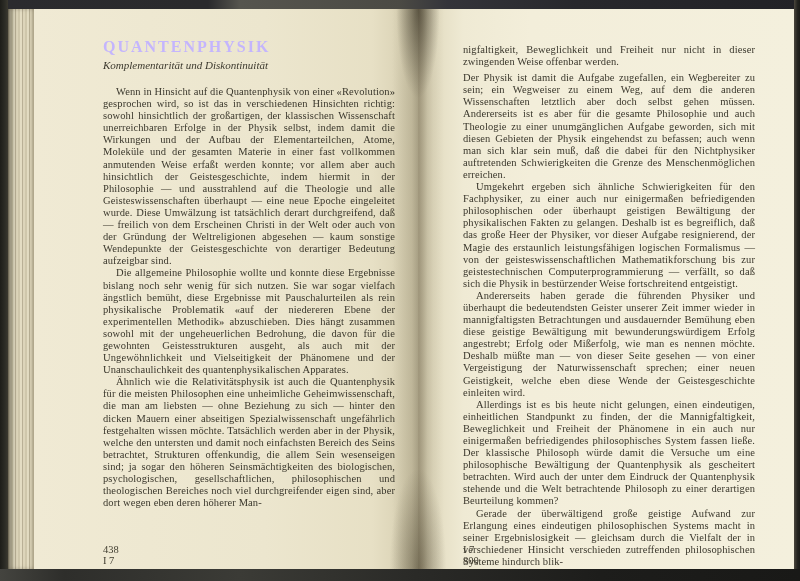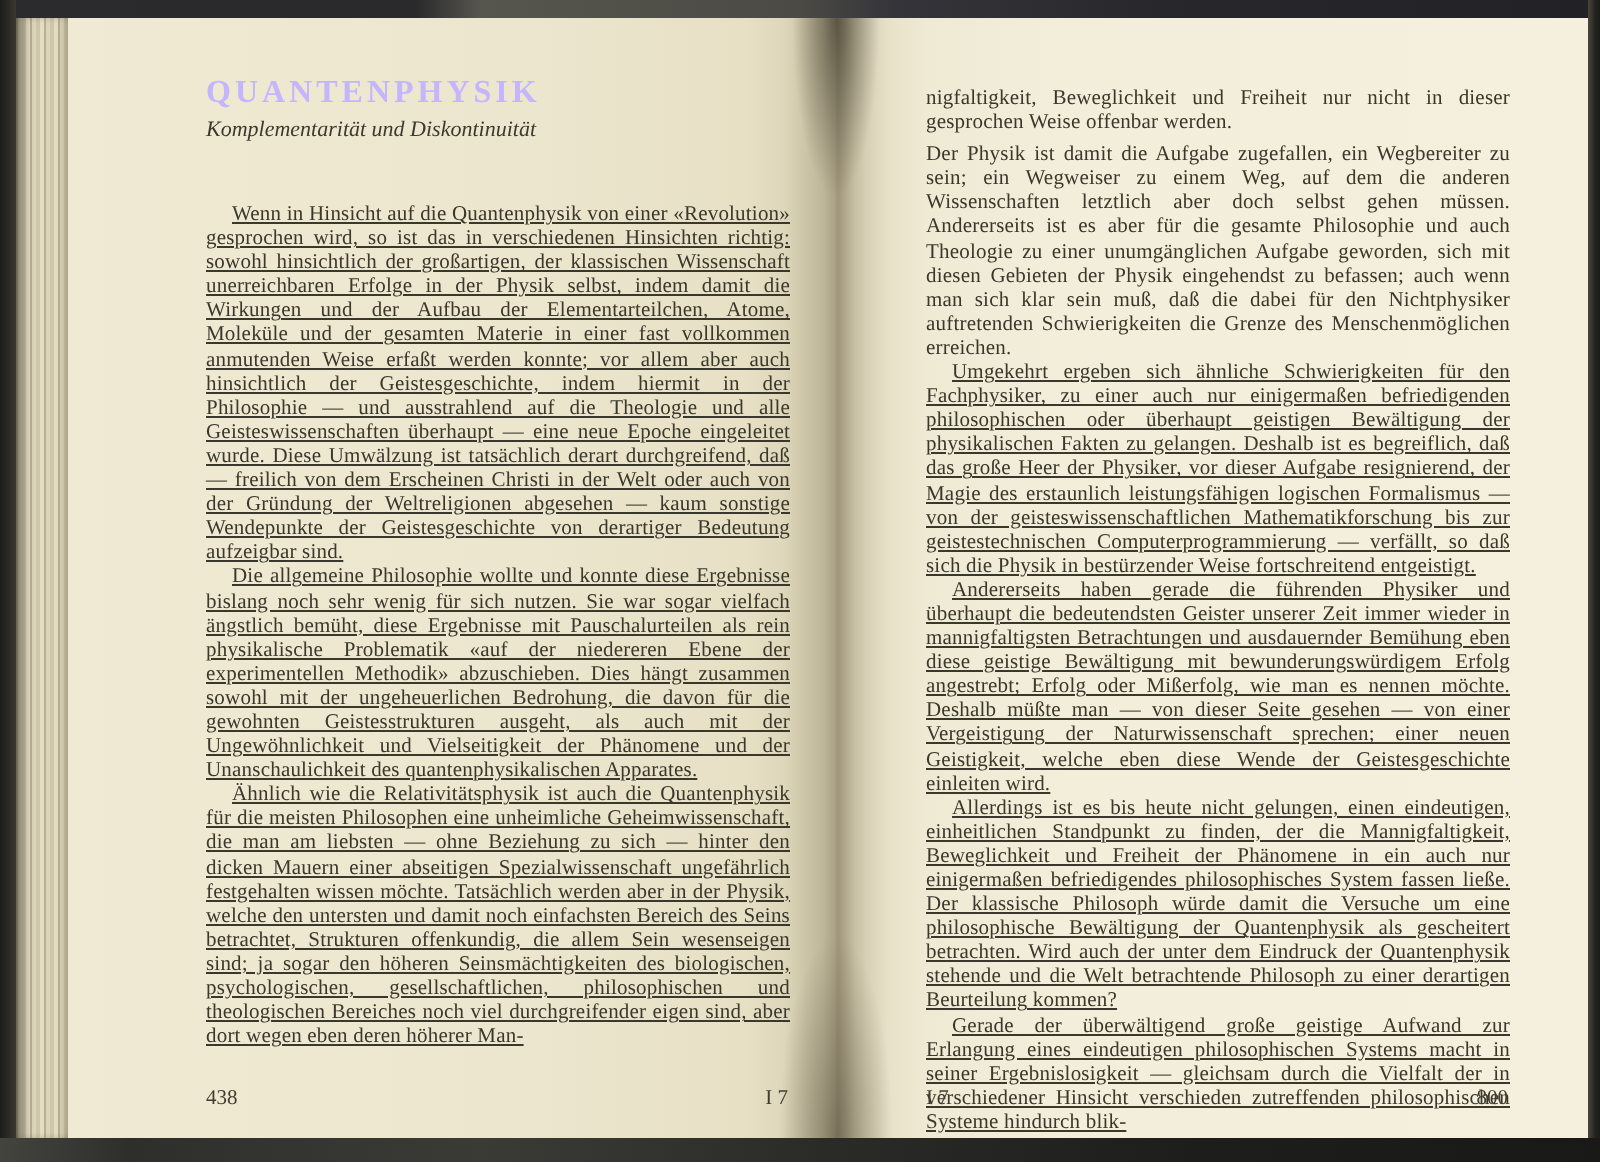--- a/index.html
+++ b/index.html
@@ -63,34 +63,34 @@
   
   .text-col { position: absolute; width: 292px; color: #3a372c; }
   .left-col  { left: 103px; top: 38px; }
   .right-col { left: 463px; top: 44px; }
 
   .chapter-title {
     margin: 0 0 3px 0; font-size: 16px; font-weight: 600;
     letter-spacing: 2px; color: #c4b5fd;
   }
   .chapter-subtitle {
-    margin: 0 0 31px 0; font-size: 11px; font-style: italic; color: #3c392e;
+    margin: 0 0 15px 0; font-size: 11px; font-style: italic; color: #3c392e;
   }
   .para {
     margin: 0; font-size: 10.5px; line-height: 12.1px;
     text-align: justify; letter-spacing: .1px;
   }
-  .para.indent { text-indent: 13px; text-decoration: underline; }
+  .para.indent { text-indent: 13px; }
   .para.space-before { margin-top: 4px; }
 
   
   .footer-row {
     position: absolute; top: 544px; width: 291px;
-    display: flex; justify-content: space-between;
-    font-size: 10.5px; color: #403d30;
+    display: flex; justify-content: center;
+    font-size: 10.5px; color: #403d30; flex-direction: column;
   }
   .footer-left  { left: 103px; }
   .footer-right { left: 463px; }
 </style>
 </head>
 <body>
 
 <div class="scene">
 
   <div class="top-bar"></div>
@@ -109,21 +109,21 @@
     <div class="chapter-subtitle">Komplementarität und Diskontinuität</div>
     <div id="left-body">
         <p class="para indent">Wenn in Hinsicht auf die Quantenphysik von einer «Revolution» gesprochen wird, so ist das in verschiedenen Hinsichten richtig: sowohl hinsichtlich der großartigen, der klassischen Wissenschaft unerreichbaren Erfolge in der Physik selbst, indem damit die Wirkungen und der Aufbau der Elementarteilchen, Atome, Moleküle und der gesamten Materie in einer fast vollkommen anmutenden Weise erfaßt werden konnte; vor allem aber auch hinsichtlich der Geistesgeschichte, indem hiermit in der Philosophie — und ausstrahlend auf die Theologie und alle Geisteswissenschaften überhaupt — eine neue Epoche eingeleitet wurde. Diese Umwälzung ist tatsächlich derart durchgreifend, daß — freilich von dem Erscheinen Christi in der Welt oder auch von der Gründung der Weltreligionen abgesehen — kaum sonstige Wendepunkte der Geistesgeschichte von derartiger Bedeutung aufzeigbar sind.</p>
         <p class="para indent">Die allgemeine Philosophie wollte und konnte diese Ergebnisse bislang noch sehr wenig für sich nutzen. Sie war sogar vielfach ängstlich bemüht, diese Ergebnisse mit Pauschalurteilen als rein physikalische Problematik «auf der niedereren Ebene der experimentellen Methodik» abzuschieben. Dies hängt zusammen sowohl mit der ungeheuerlichen Bedrohung, die davon für die gewohnten Geistesstrukturen ausgeht, als auch mit der Ungewöhnlichkeit und Vielseitigkeit der Phänomene und der Unanschaulichkeit des quantenphysikalischen Apparates.</p>
         <p class="para indent">Ähnlich wie die Relativitätsphysik ist auch die Quantenphysik für die meisten Philosophen eine unheimliche Geheimwissenschaft, die man am liebsten — ohne Beziehung zu sich — hinter den dicken Mauern einer abseitigen Spezialwissenschaft ungefährlich festgehalten wissen möchte. Tatsächlich werden aber in der Physik, welche den untersten und damit noch einfachsten Bereich des Seins betrachtet, Strukturen offenkundig, die allem Sein wesenseigen sind; ja sogar den höheren Seinsmächtigkeiten des biologischen, psychologischen, gesellschaftlichen, philosophischen und theologischen Bereiches noch viel durchgreifender eigen sind, aber dort wegen eben deren höherer Man-</p>
       </div>
   </div>
 
   <div class="text-col right-col">
     <div id="right-body">
-        <p class="para">nigfaltigkeit, Beweglichkeit und Freiheit nur nicht in dieser gesprochen Weise offenbar werden.</p>
+        <p class="para">nigfaltigkeit, Beweglichkeit und Freiheit nur nicht in dieser zwingenden Weise offenbar werden.</p>
         <p class="para space-before">Der Physik ist damit die Aufgabe zugefallen, ein Wegbereiter zu sein; ein Wegweiser zu einem Weg, auf dem die anderen Wissenschaften letztlich aber doch selbst gehen müssen. Andererseits ist es aber für die gesamte Philosophie und auch Theologie zu einer unumgänglichen Aufgabe geworden, sich mit diesen Gebieten der Physik eingehendst zu befassen; auch wenn man sich klar sein muß, daß die dabei für den Nichtphysiker auftretenden Schwierigkeiten die Grenze des Menschenmöglichen erreichen.</p>
         <p class="para indent">Umgekehrt ergeben sich ähnliche Schwierigkeiten für den Fachphysiker, zu einer auch nur einigermaßen befriedigenden philosophischen oder überhaupt geistigen Bewältigung der physikalischen Fakten zu gelangen. Deshalb ist es begreiflich, daß das große Heer der Physiker, vor dieser Aufgabe resignierend, der Magie des erstaunlich leistungsfähigen logischen Formalismus — von der geisteswissenschaftlichen Mathematikforschung bis zur geistestechnischen Computerprogrammierung — verfällt, so daß sich die Physik in bestürzender Weise fortschreitend entgeistigt.</p>
         <p class="para indent">Andererseits haben gerade die führenden Physiker und überhaupt die bedeutendsten Geister unserer Zeit immer wieder in mannigfaltigsten Betrachtungen und ausdauernder Bemühung eben diese geistige Bewältigung mit bewunderungswürdigem Erfolg angestrebt; Erfolg oder Mißerfolg, wie man es nennen möchte. Deshalb müßte man — von dieser Seite gesehen — von einer Vergeistigung der Naturwissenschaft sprechen; einer neuen Geistigkeit, welche eben diese Wende der Geistesgeschichte einleiten wird.</p>
         <p class="para indent">Allerdings ist es bis heute nicht gelungen, einen eindeutigen, einheitlichen Standpunkt zu finden, der die Mannigfaltigkeit, Beweglichkeit und Freiheit der Phänomene in ein auch nur einigermaßen befriedigendes philosophisches System fassen ließe. Der klassische Philosoph würde damit die Versuche um eine philosophische Bewältigung der Quantenphysik als gescheitert betrachten. Wird auch der unter dem Eindruck der Quantenphysik stehende und die Welt betrachtende Philosoph zu einer derartigen Beurteilung kommen?</p>
         <p class="para indent">Gerade der überwältigend große geistige Aufwand zur Erlangung eines eindeutigen philosophischen Systems macht in seiner Ergebnislosigkeit — gleichsam durch die Vielfalt der in verschiedener Hinsicht verschieden zutreffenden philosophischen Systeme hindurch blik-</p>
       </div>
   </div>
 
   <div class="footer-row footer-left">
     <span>438</span>

